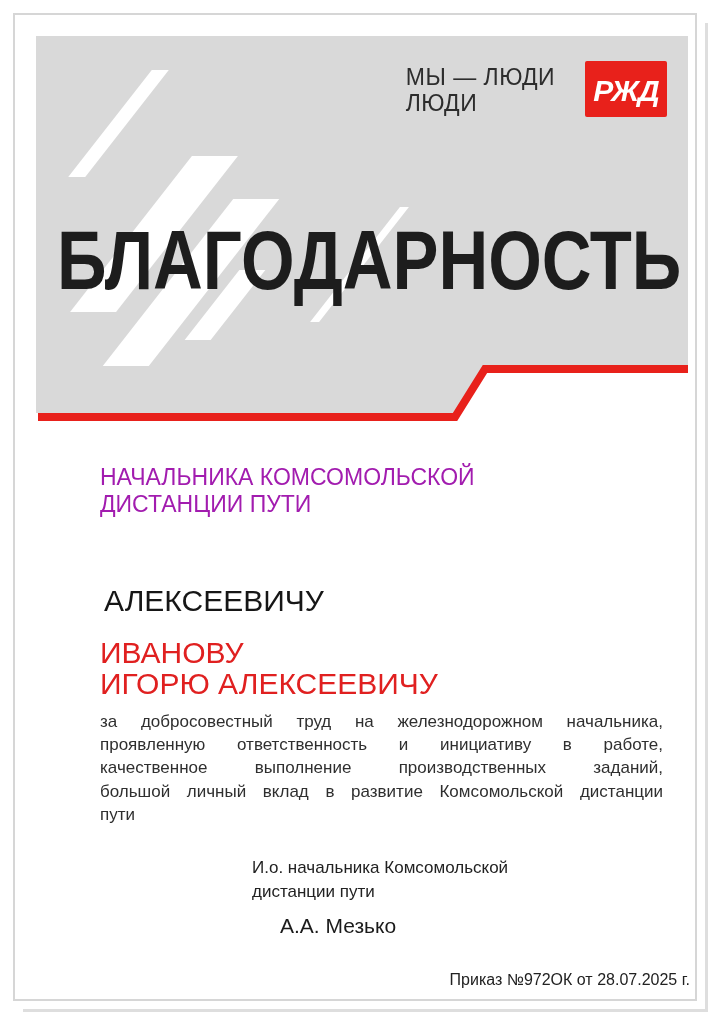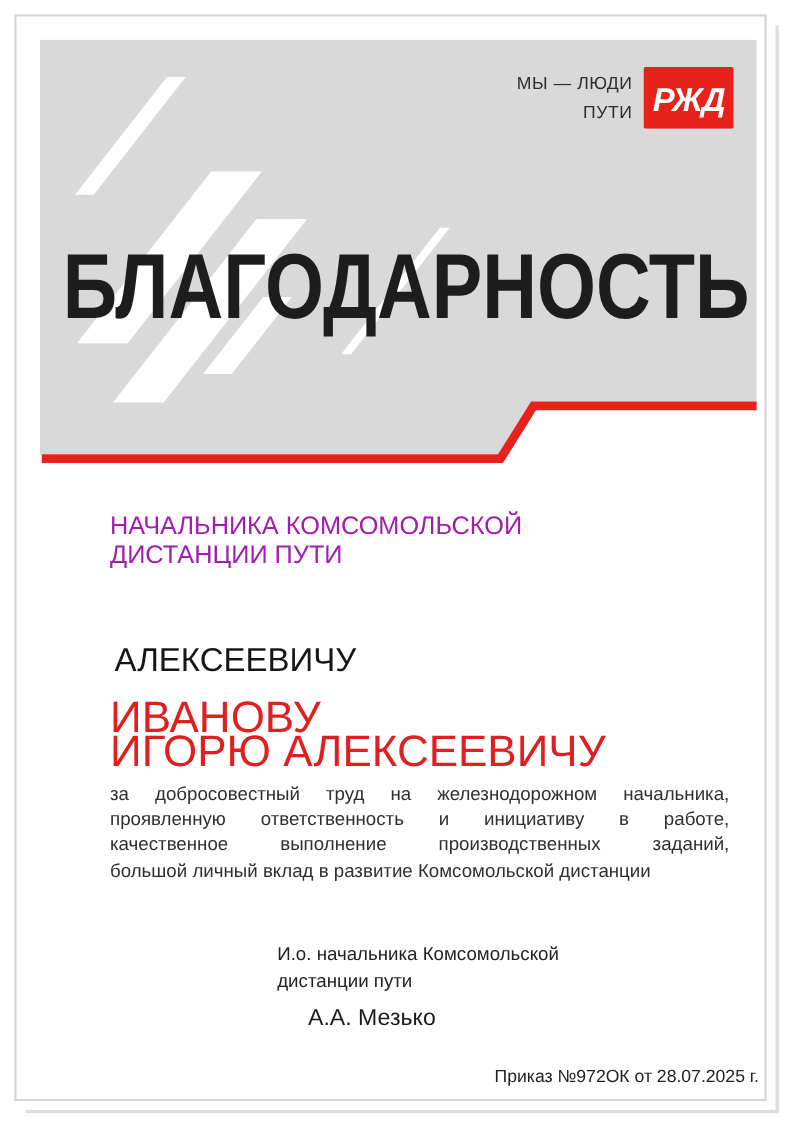--- a/index.html
+++ b/index.html
@@ -17,33 +17,33 @@
   .hero { position:absolute; left:36px; top:36px; width:652px; height:390px; }
   .hero-bg { position:absolute; inset:0; background:#d9d9d9; overflow:hidden;
              clip-path: polygon(0 0, 100% 0, 100% 329px, 449px 329px, 419px 377px, 0 377px); }
   .stripe { position:absolute; background:#ffffff; transform:skewX(-38deg); }
   .s1 { left:74px;  top:34px;  width:17px; height:107px; }
   .s2 { left:95px;  top:120px; width:46px; height:156px; }
   .s3 { left:132px; top:163px; width:46px; height:167px; }
   .s4 { left:319px; top:171px; width:9px;  height:115px; }
   .s5 { left:176px; top:234px; width:26px; height:70px; }
 
-  .brand { position:absolute; top:28px; right:113px; text-align:right;
-           font-size:16px; line-height:26px; font-weight:500; color:#2d2d2d; letter-spacing:.5px; }
+  .brand { position:absolute; top:28px; right:133px; text-align:left;
+           font-size:23px; line-height:26px; font-weight:500; color:#2d2d2d; letter-spacing:.5px; }
   .logo { position:absolute; top:25px; right:21px; width:82px; height:56px; }
 
   .hero-title { position:absolute; left:21px; top:182px; font-size:84px; line-height:1;
                 font-weight:700; color:#1d1d1d; white-space:nowrap; letter-spacing:0;
                 transform:scaleX(0.82); transform-origin:left top; z-index:3; }
   .redline { position:absolute; left:0; top:325px; width:652px; height:62px; z-index:4; }
 
   
   .recipient { position:absolute; left:100px; top:464px; font-size:23px; line-height:27px; color:#a21caf; }
   .announce  { position:absolute; left:104px; top:584px; font-size:30px; line-height:34px; color:#161616; }
-  .names     { position:absolute; left:100px; top:637px; font-size:40px; line-height:31px; color:#e02020; }
+  .names     { position:absolute; left:100px; top:637px; font-size:30px; line-height:31px; color:#e02020; }
   .citation  { position:absolute; left:100px; top:710px; width:563px;
                font-size:17px; line-height:23.2px; color:#2f2f2f; }
   .citation .line { text-align:justify; text-align-last:justify; }
   .citation .line:last-child { text-align-last:left; }
   .signature { position:absolute; left:252px; top:856px; font-size:17px; line-height:24px; color:#222222; }
   .sig-name  { margin-top:9px; font-size:21px; line-height:26px; color:#1b1b1b;margin-left:28px; }
   .order     { position:absolute; right:34px; top:971px; font-size:16px; color:#222222; }
 </style>
 </head>
 <body>
@@ -58,21 +58,21 @@
     <div class="hero-bg">
       <div class="stripe s1"></div>
       <div class="stripe s2"></div>
       <div class="stripe s3"></div>
       <div class="stripe s4"></div>
       <div class="stripe s5"></div>
     </div>
 
     <div class="brand">
       <div>МЫ — ЛЮДИ</div>
-      <div>ПУТИ</div>
+      <div>ЛЮДИ</div>
     </div>
 
     <svg class="logo" viewBox="0 0 82 56" xmlns="http://www.w3.org/2000/svg">
       <rect x="0" y="0" width="82" height="56" rx="2" fill="#e8211b"></rect>
       <text x="41" y="40" text-anchor="middle" font-family="Liberation Sans, sans-serif" font-size="30" font-weight="bold" font-style="italic" letter-spacing="-1" fill="#ffffff">РЖД</text>
     </svg>
 
     <div class="hero-title">БЛАГОДАРНОСТЬ</div>
 
     <svg class="redline" viewBox="0 0 652 62" xmlns="http://www.w3.org/2000/svg">
@@ -90,20 +90,21 @@
   <div class="names">
     <div>ИВАНОВУ</div>
     <div>ИГОРЮ АЛЕКСЕЕВИЧУ</div>
   </div>
 
   <div class="citation">
     <div class="line">за добросовестный труд на железнодорожном начальника,</div>
     <div class="line">проявленную ответственность и инициативу в работе,</div>
     <div class="line">качественное выполнение производственных заданий,</div>
     <div class="line">большой личный вклад в развитие Комсомольской дистанции</div>
+    <div class="line">пути</div>
   </div>
 
   <div class="signature">
     <div>И.о. начальника Комсомольской</div>
     <div>дистанции пути</div>
     <div class="sig-name">А.А. Мезько</div>
   </div>
 
   <div class="order">Приказ №972ОК от 28.07.2025 г.</div>
 

